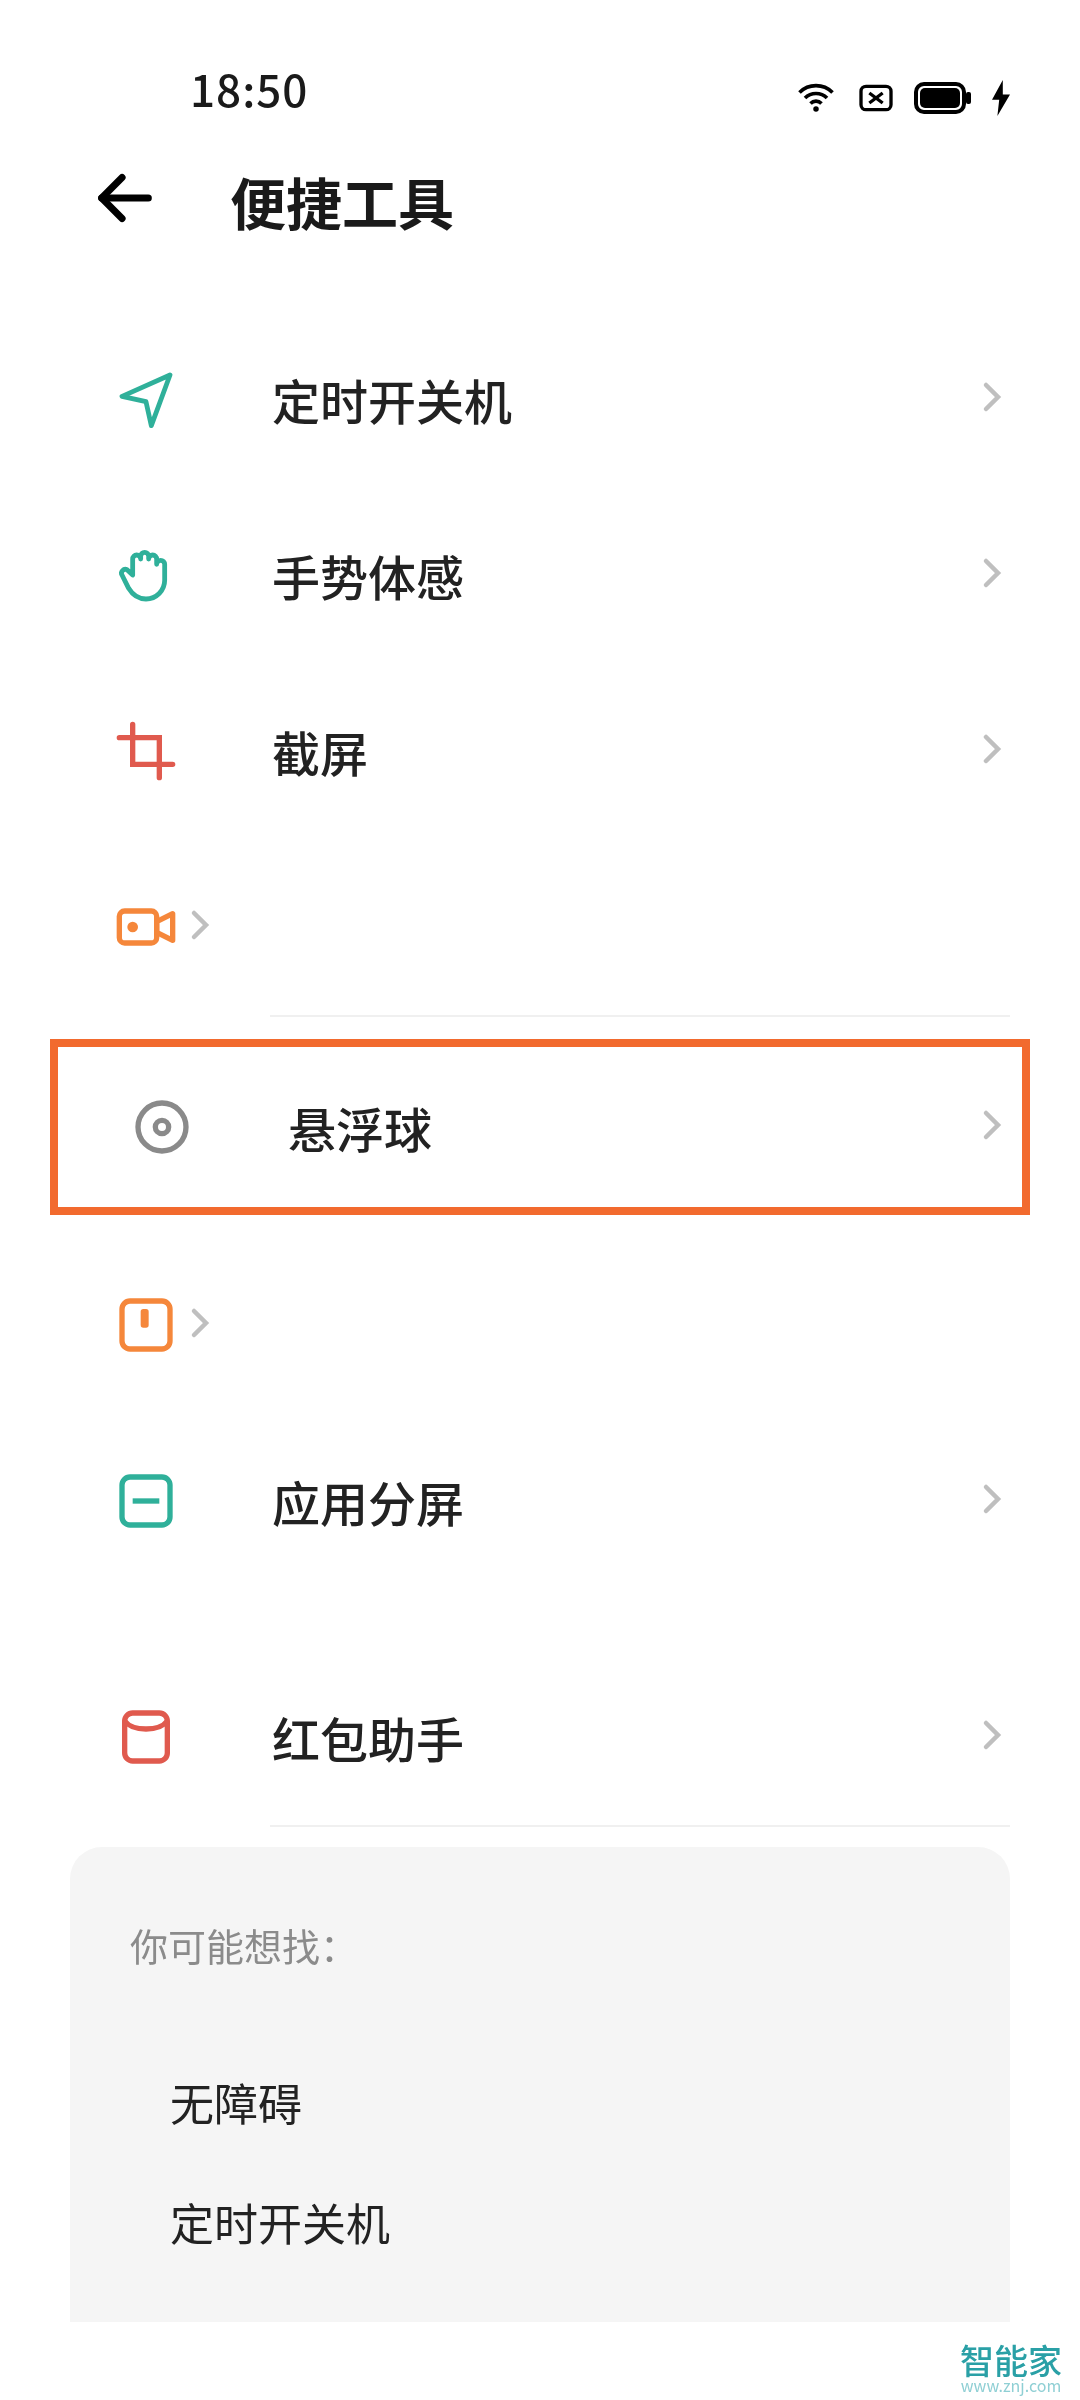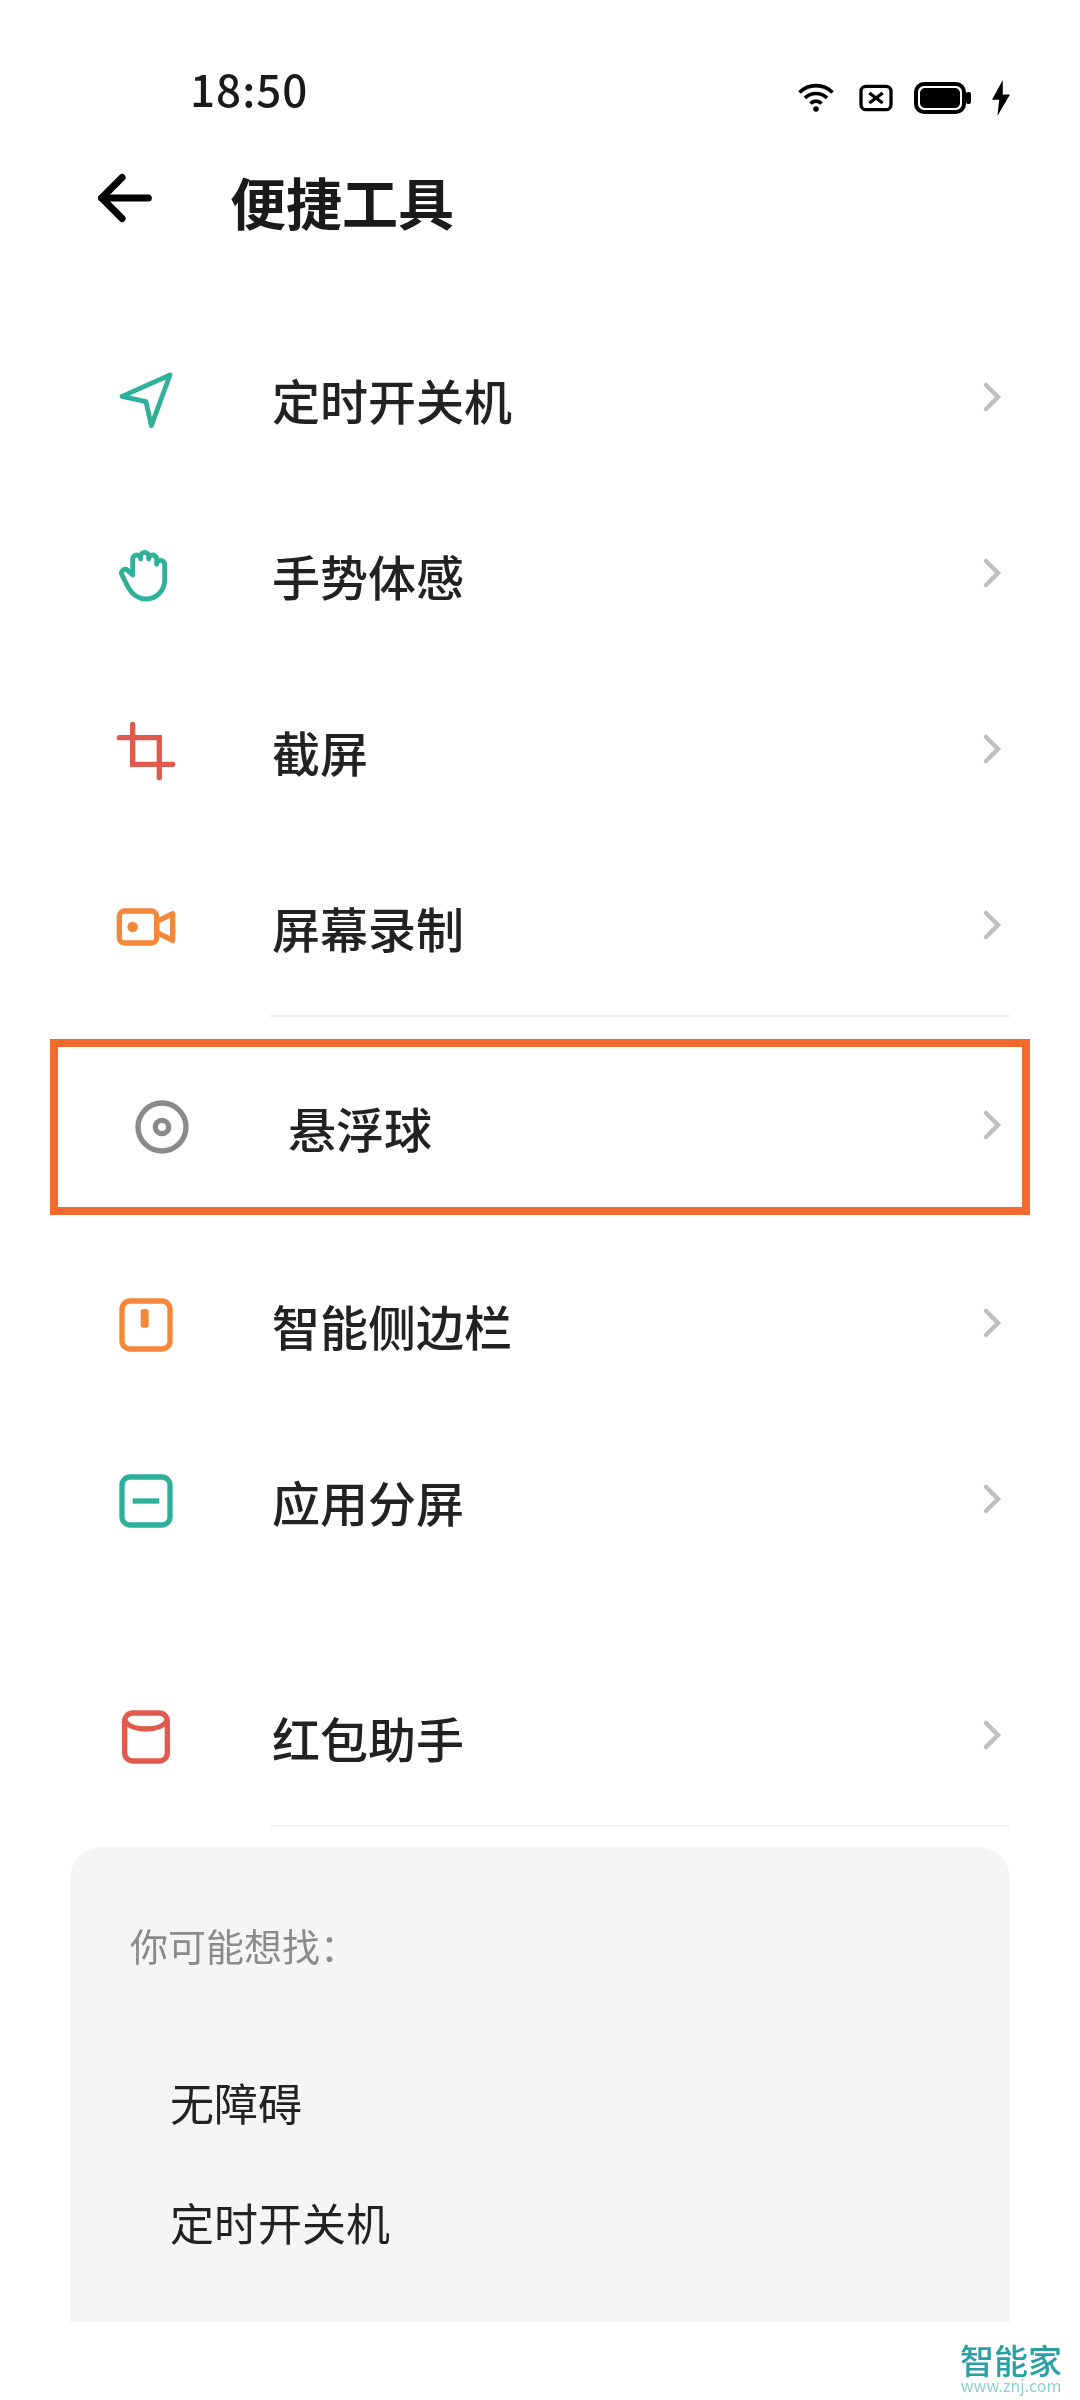--- a/index.html
+++ b/index.html
@@ -200,21 +200,20 @@
   </div>
 
   <div class="row">
     <div class="icon-slot">
       <svg viewBox="0 0 24 24" fill="none" stroke="#f5873b" stroke-width="2" stroke-linejoin="round">
         <rect x="2" y="6" width="14" height="12" rx="2"></rect>
         <path d="M16 10l6-3v10l-6-3z"></path>
         <circle cx="7" cy="12" r="2" fill="#f5873b" stroke="none"></circle>
       </svg>
     </div>
-    <div class="label">屏幕录制</div>
     <div class="chevron">
       <svg viewBox="0 0 24 24" fill="none" stroke="currentColor" stroke-width="3" stroke-linecap="round">
           <path d="M8 4l8 8-8 8"></path>
         </svg>
     </div>
   </div>
 
   <div class="divider"></div>
 
   <div class="row highlight">
@@ -233,21 +232,20 @@
   </div>
 
 
   <div class="row">
     <div class="icon-slot">
       <svg viewBox="0 0 24 24" fill="none" stroke="#f5873b" stroke-width="2">
         <rect x="3" y="3" width="18" height="18" rx="3"></rect>
         <rect x="10" y="6" width="3" height="7" rx="1" fill="#f5873b" stroke="none"></rect>
       </svg>
     </div>
-    <div class="label">智能侧边栏</div>
     <div class="chevron">
       <svg viewBox="0 0 24 24" fill="none" stroke="currentColor" stroke-width="3" stroke-linecap="round">
           <path d="M8 4l8 8-8 8"></path>
         </svg>
     </div>
   </div>
 
   <div class="row">
     <div class="icon-slot">
       <svg viewBox="0 0 24 24" fill="none" stroke="#2fb09a" stroke-width="2">

